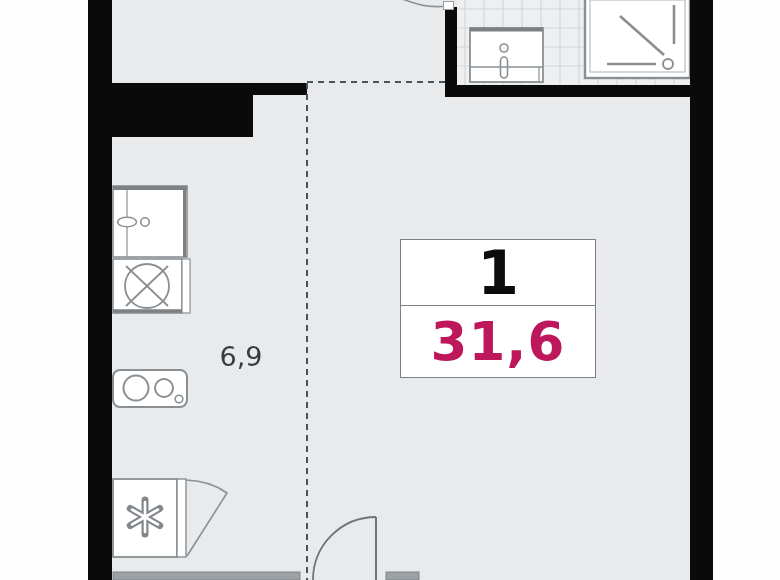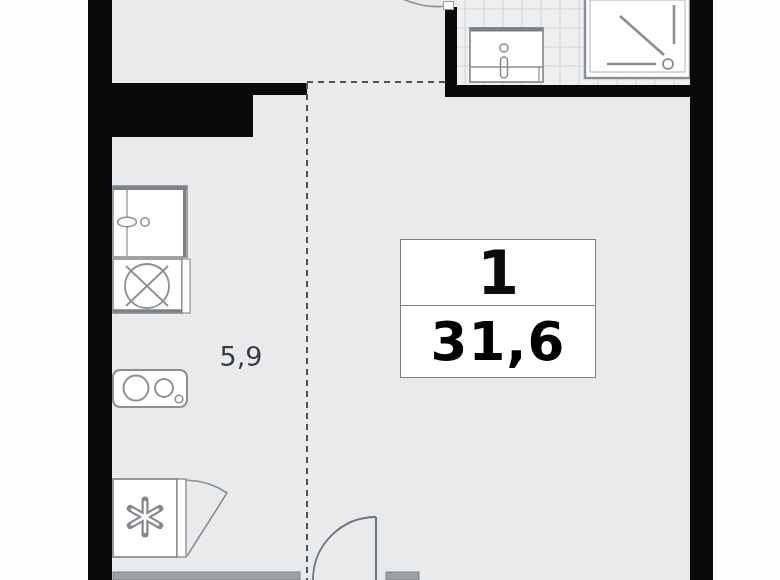--- a/index.html
+++ b/index.html
@@ -13,21 +13,21 @@
     background:#ffffff;border:1px solid #7b8084;box-sizing:border-box;
     display:flex;flex-direction:column;
   }
   .unit-box .row1{
     height:65px;border-bottom:1px solid #7b8084;display:flex;
     align-items:center;justify-content:center;
     font-weight:bold;font-size:60px;color:#0c0c0c;line-height:1;
   }
   .unit-box .row2{
     flex:1;display:flex;align-items:center;justify-content:center;
-    font-weight:bold;font-size:53px;color:#000000;line-height:1;
+    font-weight:bold;font-size:53px;color:#be185d;line-height:1;
     letter-spacing:1px;
   }
   .area-label{
     position:absolute;text-align:center;font-size:27px;color:#383c40;
     font-family:"DejaVu Sans",sans-serif;
   }
   .area-label.kitchen{left:191px;top:341px;width:100px;}
   .area-label.room{left:418px;top:427px;width:120px;}
 </style>
 </head>
@@ -151,15 +151,15 @@
       <rect x="113" y="572" width="187" height="8"></rect>
       <rect x="386" y="572" width="33" height="8"></rect>
     </g>
   </svg>
 
   <div class="unit-box">
     <div class="row1">1</div>
     <div class="row2">31,6</div>
   </div>
 
-  <div class="area-label kitchen">5,9</div>
+  <div class="area-label kitchen">6,9</div>
 
 </div>
 
 </body></html>

